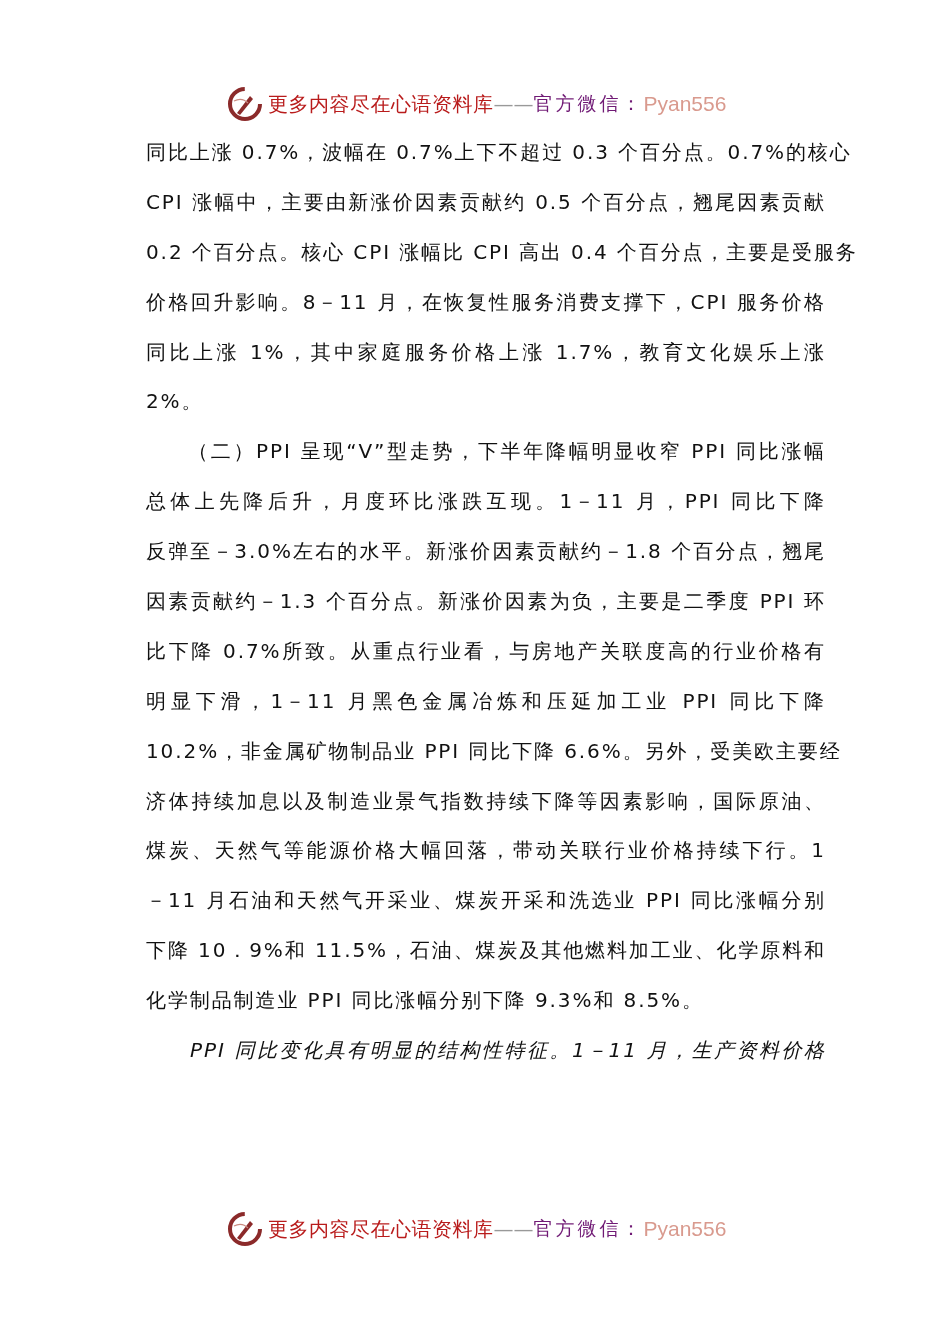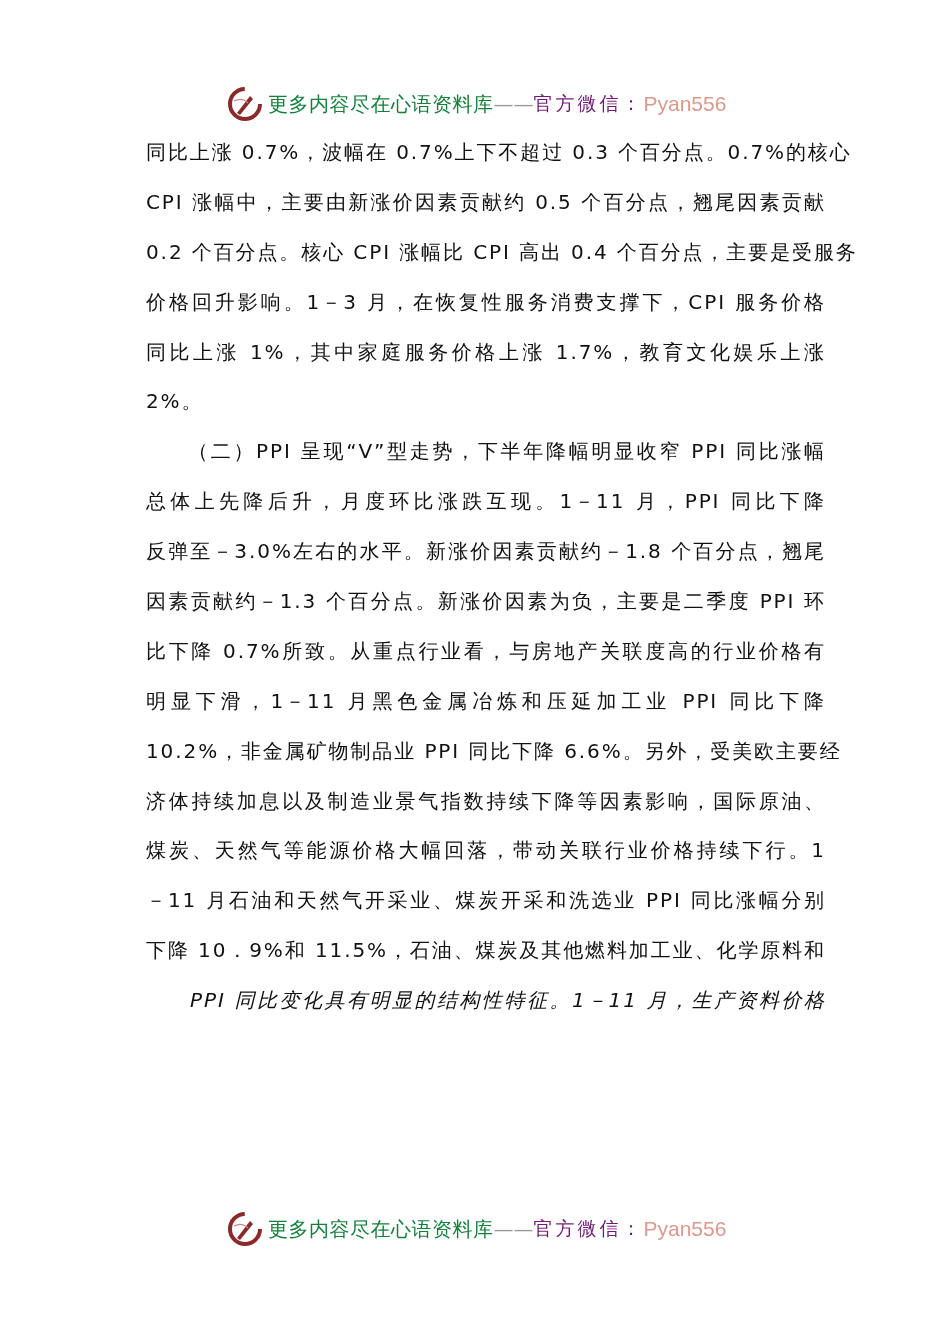--- a/index.html
+++ b/index.html
@@ -3,21 +3,21 @@
 <meta charset="utf-8">
 <style>
   html, body { margin:0; padding:0; background:#ffffff; }
   body { width:950px; height:1344px; position:relative; overflow:hidden;
          font-family:"DejaVu Sans", "Liberation Sans", sans-serif; color:#111; }
   .banner { position:absolute; left:228px; width:490px; height:40px;
             display:flex; align-items:center; white-space:nowrap; }
   .banner.top { top:84px; }
   .banner.bottom { top:1209px; }
   .logo { width:34px; height:34px; margin-right:6px; flex:0 0 auto; }
-  .b-main { color:#15803d; font-family:"DejaVu Serif", serif; font-size:20px; letter-spacing:0.5px; }
+  .b-main { color:#b91c1c; font-family:"DejaVu Serif", serif; font-size:20px; letter-spacing:0.5px; }
   .b-dash { color:#999; font-size:20px; }
   .b-wx { color:#701a75; font-family:"DejaVu Serif", serif; font-size:19px; letter-spacing:3px; }
   .b-id { color:#d99a8e; font-family:"Liberation Sans", sans-serif; font-size:21px; }
   .content { position:absolute; left:146px; top:128px; width:680px; }
   .line { height:49.9px; line-height:49.9px; font-size:20px; white-space:nowrap;
           letter-spacing:1.9px; text-align:justify; text-align-last:justify; }
   .line.last { text-align-last:left; }
   .line.indent { padding-left:42px; }
   .line.indent2 { padding-left:44px;font-style:italic; }
 </style>
@@ -33,34 +33,35 @@
   <span class="b-main">更多内容尽在心语资料库</span>
   <span class="b-dash">——</span>
   <span class="b-wx">官方微信：</span>
   <span class="b-id">Pyan556</span>
 </div>
 
 <div class="content">
   <div class="line">同比上涨 0.7%，波幅在 0.7%上下不超过 0.3 个百分点。0.7%的核心</div>
   <div class="line">CPI 涨幅中，主要由新涨价因素贡献约 0.5 个百分点，翘尾因素贡献</div>
   <div class="line">0.2 个百分点。核心 CPI 涨幅比 CPI 高出 0.4 个百分点，主要是受服务</div>
-  <div class="line">价格回升影响。1－3 月，在恢复性服务消费支撑下，CPI 服务价格</div>
+  <div class="line">价格回升影响。8－11 月，在恢复性服务消费支撑下，CPI 服务价格</div>
   <div class="line">同比上涨 1%，其中家庭服务价格上涨 1.7%，教育文化娱乐上涨</div>
   <div class="line last">2%。</div>
   <div class="line indent">（二）PPI 呈现“V”型走势，下半年降幅明显收窄 PPI 同比涨幅</div>
   <div class="line">总体上先降后升，月度环比涨跌互现。1－11 月，PPI 同比下降</div>
   <div class="line">反弹至－3.0%左右的水平。新涨价因素贡献约－1.8 个百分点，翘尾</div>
   <div class="line">因素贡献约－1.3 个百分点。新涨价因素为负，主要是二季度 PPI 环</div>
   <div class="line">比下降 0.7%所致。从重点行业看，与房地产关联度高的行业价格有</div>
   <div class="line">明显下滑，1－11 月黑色金属冶炼和压延加工业 PPI 同比下降</div>
   <div class="line">10.2%，非金属矿物制品业 PPI 同比下降 6.6%。另外，受美欧主要经</div>
   <div class="line">济体持续加息以及制造业景气指数持续下降等因素影响，国际原油、</div>
   <div class="line">煤炭、天然气等能源价格大幅回落，带动关联行业价格持续下行。1</div>
   <div class="line">－11 月石油和天然气开采业、煤炭开采和洗选业 PPI 同比涨幅分别</div>
   <div class="line">下降 10．9%和 11.5%，石油、煤炭及其他燃料加工业、化学原料和</div>
+  <div class="line last">化学制品制造业 PPI 同比涨幅分别下降 9.3%和 8.5%。</div>
   <div class="line indent2">PPI 同比变化具有明显的结构性特征。1－11 月，生产资料价格</div>
 </div>
 
 <div class="banner bottom">
   <svg class="logo" viewBox="0 0 34 34">
     <circle cx="17" cy="17" r="15" fill="none" stroke="#8b2a2a" stroke-width="4" stroke-dasharray="70 25"></circle>
     <path d="M9 26 L22 9 L25 12 L12 28 Z" fill="#8b2a2a"></path>
     <path d="M6 14 Q14 10 20 16" fill="none" stroke="#c98a80" stroke-width="1.2"></path>
   </svg>
   <span class="b-main">更多内容尽在心语资料库</span>

